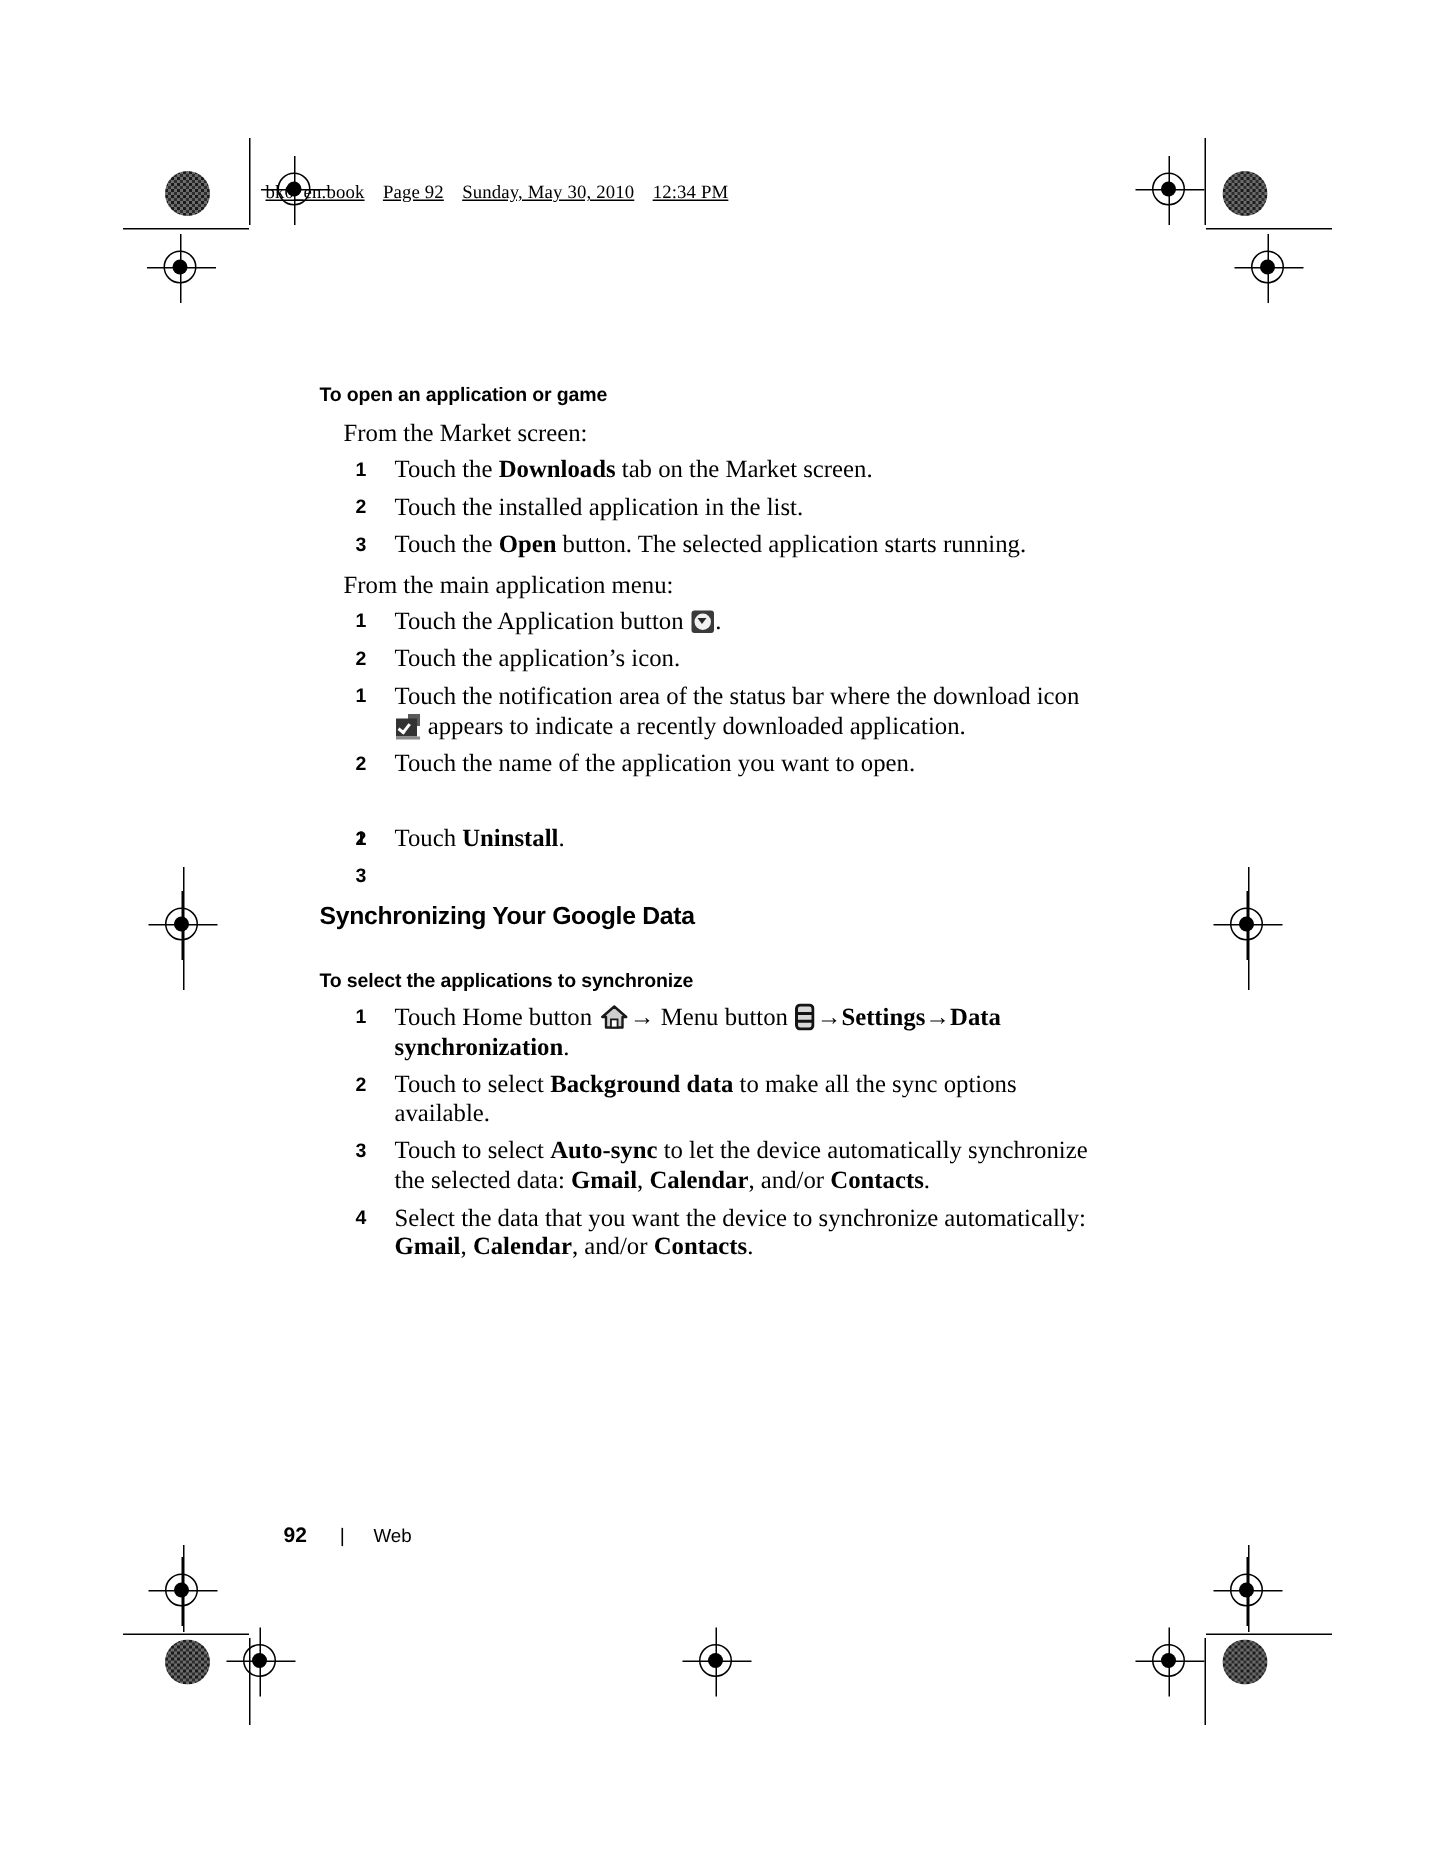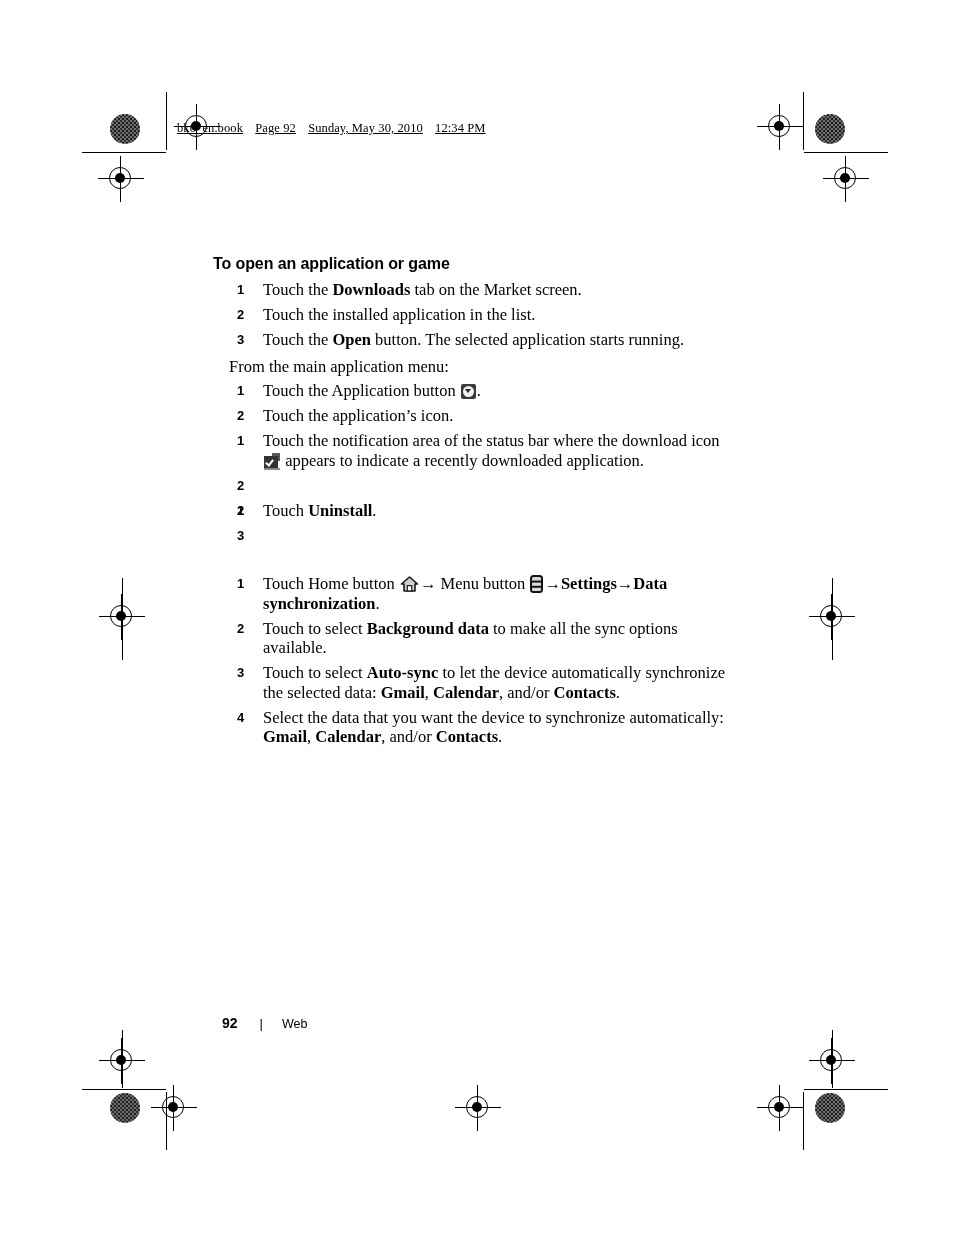--- a/index.html
+++ b/index.html
@@ -91,21 +91,21 @@
 
   h2.section-title {
     font-family: "Liberation Sans", sans-serif;
     font-size: 16.5px;
     font-weight: bold;
     margin: 0 0 5px 0;
     letter-spacing: -0.2px;
   }
   h3.sub-title {
     font-family: "Liberation Sans", sans-serif;
-    font-size: 16px;
+    font-size: 13px;
     font-weight: bold;
     margin: 0 0 7px 0;
     letter-spacing: -0.1px;
   }
 
   p.lead-in {
     font-size: 16.5px;
     line-height: 24px;
     margin: 0 0 2px 0;
     padding-left: 16px;
@@ -220,21 +220,21 @@
     width: 13px;
     height: 18px;
     vertical-align: -4px;
   }
 
   .arrow { font-size: 16.5px; }
 
   
   .page-footer {
     position: absolute;
-    left: 222px;
+    left: 189px;
     top: 1015px;
     font-family: "Liberation Sans", sans-serif;
     font-size: 13px;
     display: flex;
     align-items: baseline;
   }
   .page-footer .folio {
     font-weight: bold;
     font-size: 14px;
   }
@@ -344,20 +344,21 @@
   <span>bk0_en.book</span>
   <span>Page 92</span>
   <span>Sunday, May 30, 2010</span>
   <span>12:34 PM</span>
 </div>
 
 <div class="content">
 
   <h3 class="sub-title">To open an application or game</h3>
 
+  <p class="lead-in">From the Market screen:</p>
 
   <ol class="steps">
     <li>
       <span class="num">1</span><span>Touch the </span><b>Downloads</b><span> tab on the Market screen.</span>
     </li>
     <li>
       <span class="num">2</span><span>Touch the installed application in the list.</span>
     </li>
     <li>
       <span class="num">3</span><span>Touch the </span><b>Open</b><span> button. The selected application starts running.</span>
@@ -374,44 +375,46 @@
       <span class="num">2</span><span>Touch the application’s icon.</span>
     </li>
   </ol>
 
 
   <ol class="steps">
     <li>
       <span class="num">1</span><span>Touch the notification area of the status bar where the download icon </span><span class="icon-inline icon-download"><span class="page"></span><span class="box"></span><span class="check"></span><span class="base"></span></span><span> appears to indicate a recently downloaded application.</span>
     </li>
     <li>
-      <span class="num">2</span>
+      <span class="num">2</span><span>Touch the name of the application you want to open.</span>
     </li>
   </ol>
 
   <div class="gap-md"></div>
 
 
   <ol class="steps">
     <li>
       <span class="num">1</span>
     </li>
     <li>
       <span class="num">2</span><span>Touch </span><b>Uninstall</b><span>.</span>
     </li>
     <li>
       <span class="num">3</span>
     </li>
   </ol>
 
   <div class="gap-lg"></div>
 
+  <h2 class="section-title">Synchronizing Your Google Data</h2>
 
   <div class="gap-md"></div>
 
+  <h3 class="sub-title">To select the applications to synchronize</h3>
 
   <ol class="steps">
     <li>
       <span class="num">1</span><span>Touch Home button </span><svg class="icon-inline icon-home" viewBox="0 0 19 16">
           <path d="M9.5 1 L1.5 8 L4 8 L4 15 L15 15 L15 8 L17.5 8 Z" fill="#cfcfcf" stroke="#1a1a1a" stroke-width="1.6" stroke-linejoin="round"></path>
           <rect x="7.3" y="9.6" width="4.4" height="5.4" fill="#ffffff" stroke="#1a1a1a" stroke-width="1.2"></rect>
         </svg><span class="arrow">→</span><span> Menu button </span><svg class="icon-inline icon-menu" viewBox="0 0 13 18">
           <rect x="1" y="1" width="11" height="16" rx="2.5" ry="2.5" fill="#d9d9d9" stroke="#141414" stroke-width="2"></rect>
           <line x1="1" y1="6.6" x2="12" y2="6.6" stroke="#141414" stroke-width="2"></line>
           <line x1="1" y1="11.8" x2="12" y2="11.8" stroke="#141414" stroke-width="2"></line>

